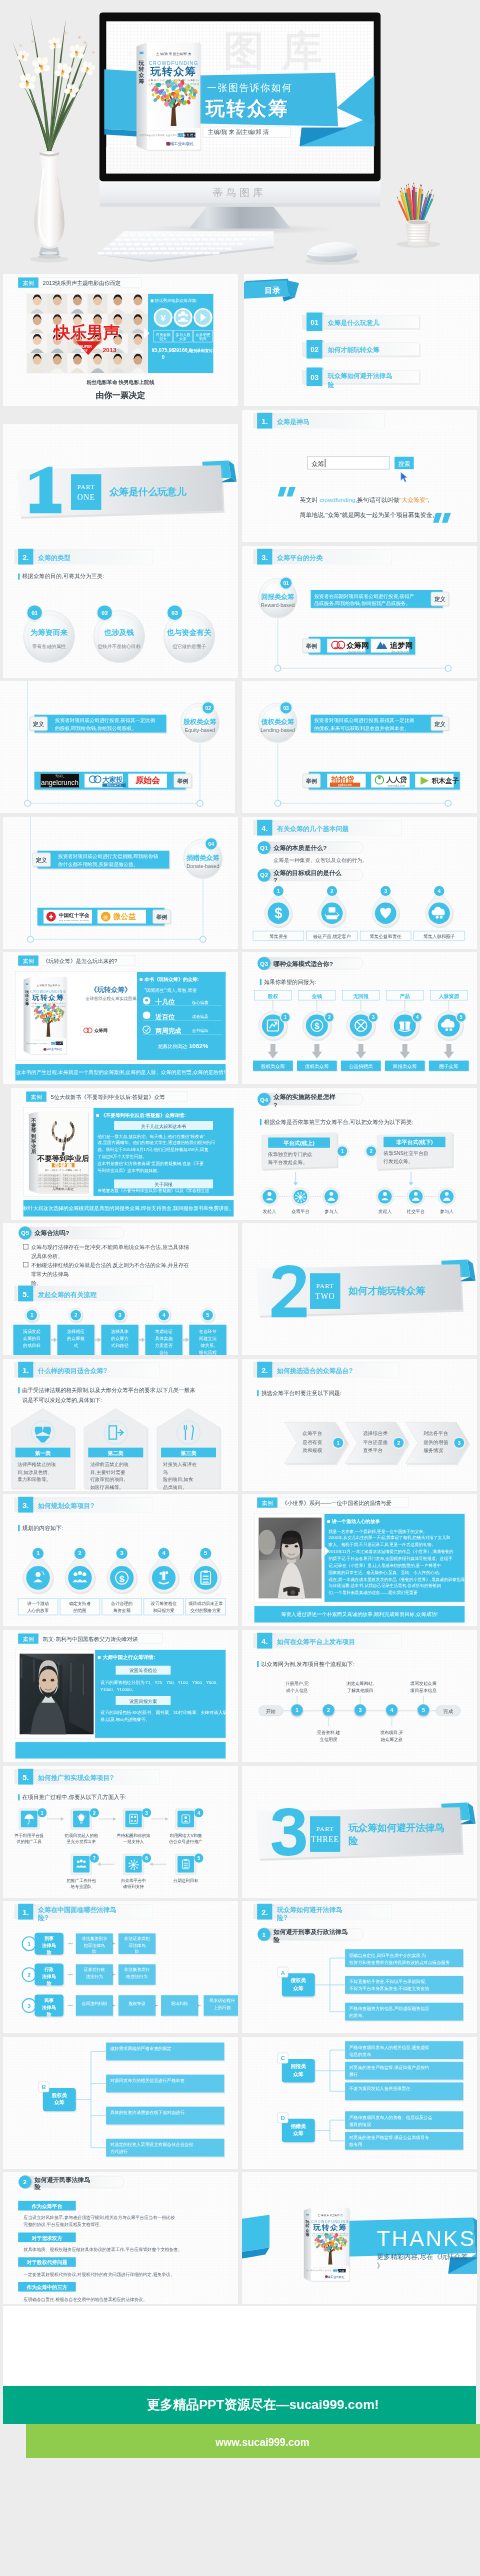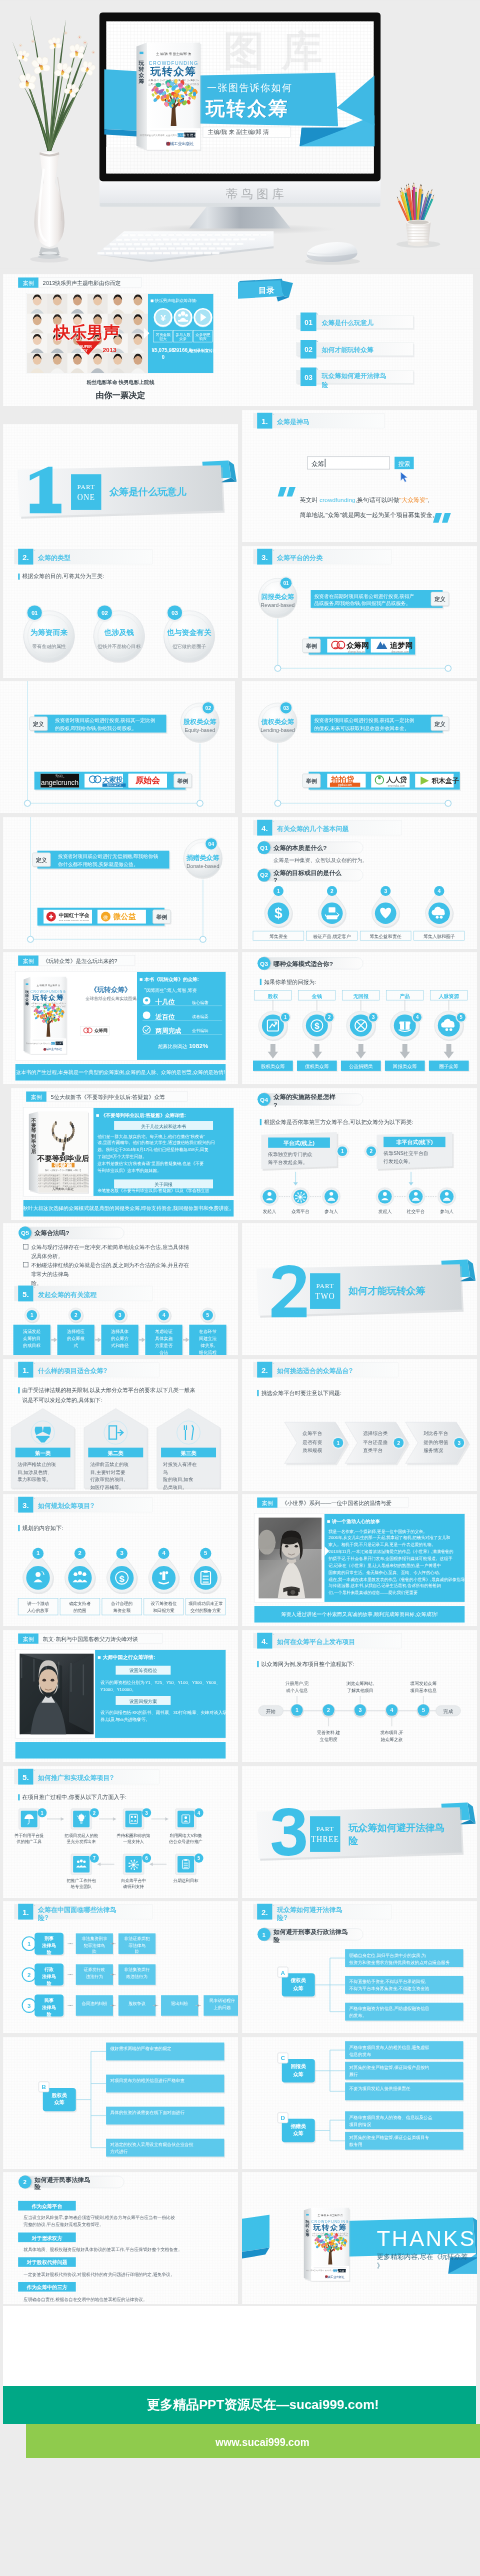--- a/index.html
+++ b/index.html
@@ -1,18 +1,18 @@
 <!DOCTYPE html>
 <html style="font-size:11px"><head><meta charset="utf-8">
 <style>
   html,body{margin:0;padding:0;}
   body{width:480px;height:2576px;background:#ececec;font-family:"Liberation Sans",sans-serif;overflow:hidden;position:relative;}
   .page{position:absolute;left:0;top:0;width:480px;height:2576px;}
   .hero{position:absolute;left:0;top:0;width:480px;height:269px;overflow:hidden;}
-  .hero-wm{position:absolute;left:116px;top:186px;width:281px;text-align:center;font-size:12px;color:#aeb1b4;letter-spacing:3.4px;}
+  .hero-wm{position:absolute;left:99px;top:186px;width:281px;text-align:center;font-size:10px;color:#aeb1b4;letter-spacing:3.4px;}
   .grid{position:absolute;left:0;top:0;width:480px;height:2576px;}
   .slide{position:absolute;width:235px;height:132px;background:#fdfdfd;overflow:hidden;}
   .blank{position:absolute;left:3.4px;top:2306px;width:473px;height:80px;background:#fff;}
   .footer-teal{position:absolute;left:3.4px;top:2386px;width:473px;height:38px;background:#00a886;}
   .footer-green{position:absolute;left:2px;top:2424px;width:473px;height:34px;background:#8fcb4d;margin-left:24px;}
   .footer-teal span{display:block;text-align:center;color:#fff;font-weight:bold;font-size:13px;line-height:38px;margin-left:46px;}
   .footer-green span{display:block;text-align:center;color:#fff;font-weight:bold;font-size:10.3px;line-height:38px;}
 </style>
 </head><body>
 
@@ -684,21 +684,21 @@
 <circle cx="291" cy="64" r="13.5" fill="#ffffff" opacity="0.55"></circle>
 <circle cx="291" cy="63" r="12.5" fill="none" stroke="#ffffff" stroke-width="2.4"></circle>
 <path d="M287.5 57 L296 63 L287.5 69 Z" fill="#ffffff"></path>
 <rect x="277" y="82" width="28" height="17" fill="none" stroke="#ffffff" stroke-width="0.7" opacity="0.8"></rect>
 <text x="291" y="89.5" font-size="5.4" fill="#ffffff" text-anchor="middle" font-family="Liberation Sans, sans-serif">众多明星</text>
 <text x="291" y="96.5" font-size="5.4" fill="#ffffff" text-anchor="middle" font-family="Liberation Sans, sans-serif">响应</text>
 <text x="291" y="114" font-size="5.7" font-weight="bold" fill="#ffffff" text-anchor="middle" font-family="Liberation Sans, sans-serif">特别录制宣传片</text>
 <text x="171" y="160" font-size="7.4" font-weight="bold" fill="#3f4a52" text-anchor="middle" font-family="Liberation Sans, sans-serif">粉丝电影革命  快男电影上院线</text>
 <text x="171" y="181" font-size="12" font-weight="bold" fill="#2b343b" text-anchor="middle" font-family="Liberation Sans, sans-serif">由你一票决定</text>
 </svg></div>
-<div class="slide" style="left:238px;top:274px"><svg width="235" height="132" viewBox="0 0 342 192">
+<div class="slide" style="left:244px;top:274px"><svg width="235" height="132" viewBox="0 0 342 192">
           <rect width="342" height="192" fill="#fdfdfd"></rect>
           <rect width="342" height="192" fill="url(#sgrid)"></rect>
 <g>
 <path d="M2 10 L64 7 L68 28 L2 31 Z" fill="#2f9dcd"></path>
 <path d="M0 12 L62 9 L66 32 L0 36 Z" fill="#40bbe6"></path>
 <path d="M62 9 L80 13 L74 34 L66 32 Z" fill="#2ca6d5"></path>
 <path d="M66 32 L74 34 L58 40 L56 33 Z" fill="#1b8fc8"></path>
 <text x="30" y="28" font-size="11.5" font-weight="bold" fill="#ffffff" font-family="Liberation Sans, sans-serif">目录</text>
 </g>
 <g>

